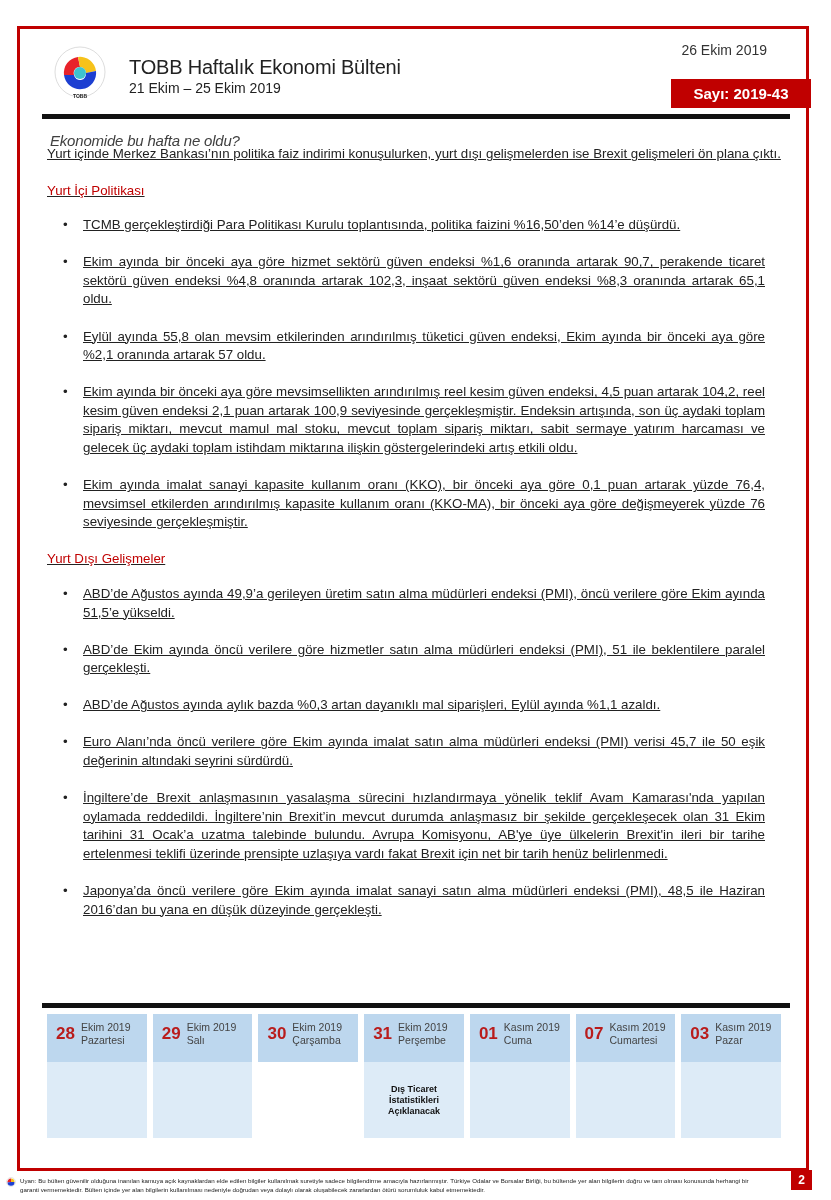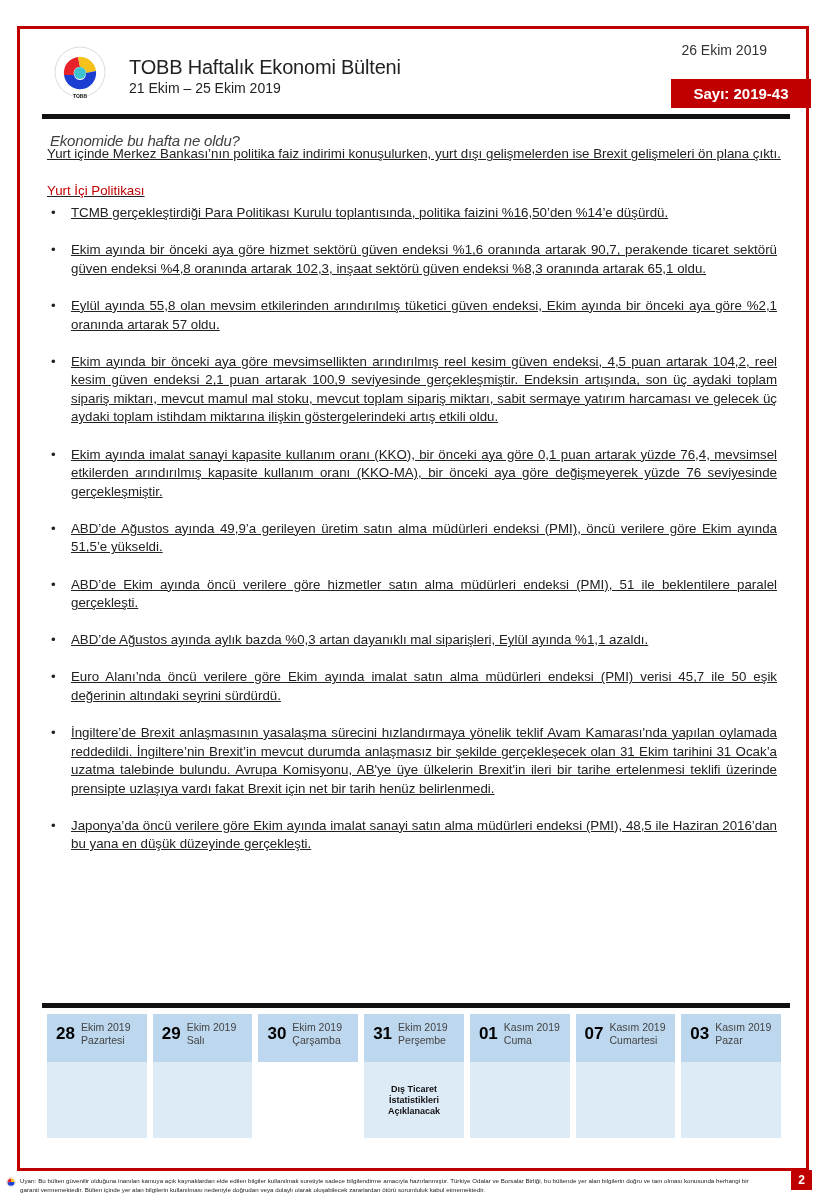--- a/index.html
+++ b/index.html
@@ -9,28 +9,28 @@
   .title { position:absolute; left:129px; top:56px; font-size:20px; color:#222; letter-spacing:-0.2px; }
   .subtitle { position:absolute; left:129px; top:80px; font-size:14px; color:#222; }
   .date { position:absolute; right:64px; top:42px; font-size:14px; color:#333; }
   .issue { position:absolute; left:671px; top:79px; width:140px; height:29px; background:#c00000; color:#fff; font-weight:bold; font-size:15px; display:flex; align-items:center; justify-content:center; }
   .rule { position:absolute; left:42px; width:748px; height:5px; background:#111; }
   .headline { position:absolute; left:50px; top:120px; font-size:15px; font-style:italic; color:#404040; letter-spacing:-0.2px;margin-top:12px; }
   .content { position:absolute; left:47px; top:145px; width:734px; font-size:13.3px; line-height:18.6px; text-align:justify; color:#222;text-decoration:underline; }
   .content p { margin:0; }
   .intro { margin-bottom:18px !important; }
   .section-title { color:#c00000; margin:0; }
-  ul.bullets { list-style:none; margin:4px; padding:0; }
+  ul.bullets { list-style:none; margin:16px; padding:0; }
   ul.bullets li { position:relative; padding-left:20px; margin-bottom:18.5px; }
   ul.bullets li::before { content:"•"; position:absolute; left:0; top:0; }
   ul.bullets li.last { margin-bottom:0; }
   .cal { position:absolute; left:47px; top:1014px; width:734px; display:flex; gap:6px; }
   .day { width:100.5px; display:flex; flex-direction:column; }
   .day-head { background:#bdd7ee; height:48px; display:flex; align-items:flex-start; padding:7px 0 0 9px; box-sizing:border-box; }
-  .day-num { font-size:17px; font-weight:bold; color:#000000; margin-top:3px; margin-right:6px; }
+  .day-num { font-size:17px; font-weight:bold; color:#b91c1c; margin-top:3px; margin-right:6px; }
   .day-lbl { font-size:10.5px; color:#444; line-height:13px; }
   .day-body { background:#ddebf7; height:76px; display:flex; align-items:center; justify-content:center; text-align:center; font-size:9px; font-weight:bold; color:#111; line-height:11px; padding:0 4px; box-sizing:border-box; }
   .footer { position:absolute; left:6px; top:1177px; width:760px; font-size:6.2px; line-height:8.5px; color:#222; display:flex; gap:4px; }
   .footer-logo { width:10px; height:10px; flex-shrink:0; }
   .page-num { position:absolute; left:791px; top:1170px; width:21px; height:20px; background:#c00000; color:#fff; font-weight:bold; font-size:12px; display:flex; align-items:center; justify-content:center; }
 </style>
 </head>
 <body>
 
 <div class="frame"></div>
@@ -57,20 +57,21 @@
 
   <p class="section-title">Yurt İçi Politikası</p>
   <ul class="bullets">
     <li>TCMB gerçekleştirdiği Para Politikası Kurulu toplantısında, politika faizini %16,50’den %14’e düşürdü.</li>
     <li>Ekim ayında bir önceki aya göre hizmet sektörü güven endeksi %1,6 oranında artarak 90,7, perakende ticaret sektörü güven endeksi %4,8 oranında artarak 102,3, inşaat sektörü güven endeksi %8,3 oranında artarak 65,1 oldu.</li>
     <li>Eylül ayında 55,8 olan mevsim etkilerinden arındırılmış tüketici güven endeksi, Ekim ayında bir önceki aya göre %2,1 oranında artarak 57 oldu.</li>
     <li>Ekim ayında bir önceki aya göre mevsimsellikten arındırılmış reel kesim güven endeksi, 4,5 puan artarak 104,2, reel kesim güven endeksi 2,1 puan artarak 100,9 seviyesinde gerçekleşmiştir. Endeksin artışında, son üç aydaki toplam sipariş miktarı, mevcut mamul mal stoku, mevcut toplam sipariş miktarı, sabit sermaye yatırım harcaması ve gelecek üç aydaki toplam istihdam miktarına ilişkin göstergelerindeki artış etkili oldu.</li>
     <li>Ekim ayında imalat sanayi kapasite kullanım oranı (KKO), bir önceki aya göre 0,1 puan artarak yüzde 76,4, mevsimsel etkilerden arındırılmış kapasite kullanım oranı (KKO-MA), bir önceki aya göre değişmeyerek yüzde 76 seviyesinde gerçekleşmiştir.</li>
   </ul>
 
+  <p class="section-title">Yurt Dışı Gelişmeler</p>
   <ul class="bullets">
     <li>ABD’de Ağustos ayında 49,9’a gerileyen üretim satın alma müdürleri endeksi (PMI), öncü verilere göre Ekim ayında 51,5’e yükseldi.</li>
     <li>ABD’de Ekim ayında öncü verilere göre hizmetler satın alma müdürleri endeksi (PMI), 51 ile beklentilere paralel gerçekleşti.</li>
     <li>ABD’de Ağustos ayında aylık bazda  %0,3 artan dayanıklı mal siparişleri, Eylül ayında %1,1 azaldı.</li>
     <li>Euro Alanı’nda öncü verilere göre Ekim ayında imalat satın alma müdürleri endeksi (PMI) verisi 45,7 ile 50 eşik değerinin altındaki seyrini sürdürdü.</li>
     <li>İngiltere’de Brexit anlaşmasının yasalaşma sürecini hızlandırmaya yönelik teklif Avam Kamarası'nda yapılan oylamada reddedildi. İngiltere’nin Brexit’in mevcut durumda anlaşmasız bir şekilde gerçekleşecek olan 31 Ekim tarihini 31 Ocak’a uzatma talebinde bulundu. Avrupa Komisyonu, AB'ye üye ülkelerin Brexit'in ileri bir tarihe ertelenmesi teklifi üzerinde prensipte uzlaşıya vardı fakat Brexit için net bir tarih henüz belirlenmedi.</li>
     <li class="last">Japonya’da öncü verilere göre Ekim ayında imalat sanayi satın alma müdürleri endeksi (PMI), 48,5 ile Haziran 2016’dan bu yana en düşük düzeyinde gerçekleşti.</li>
   </ul>
 </div>
 

